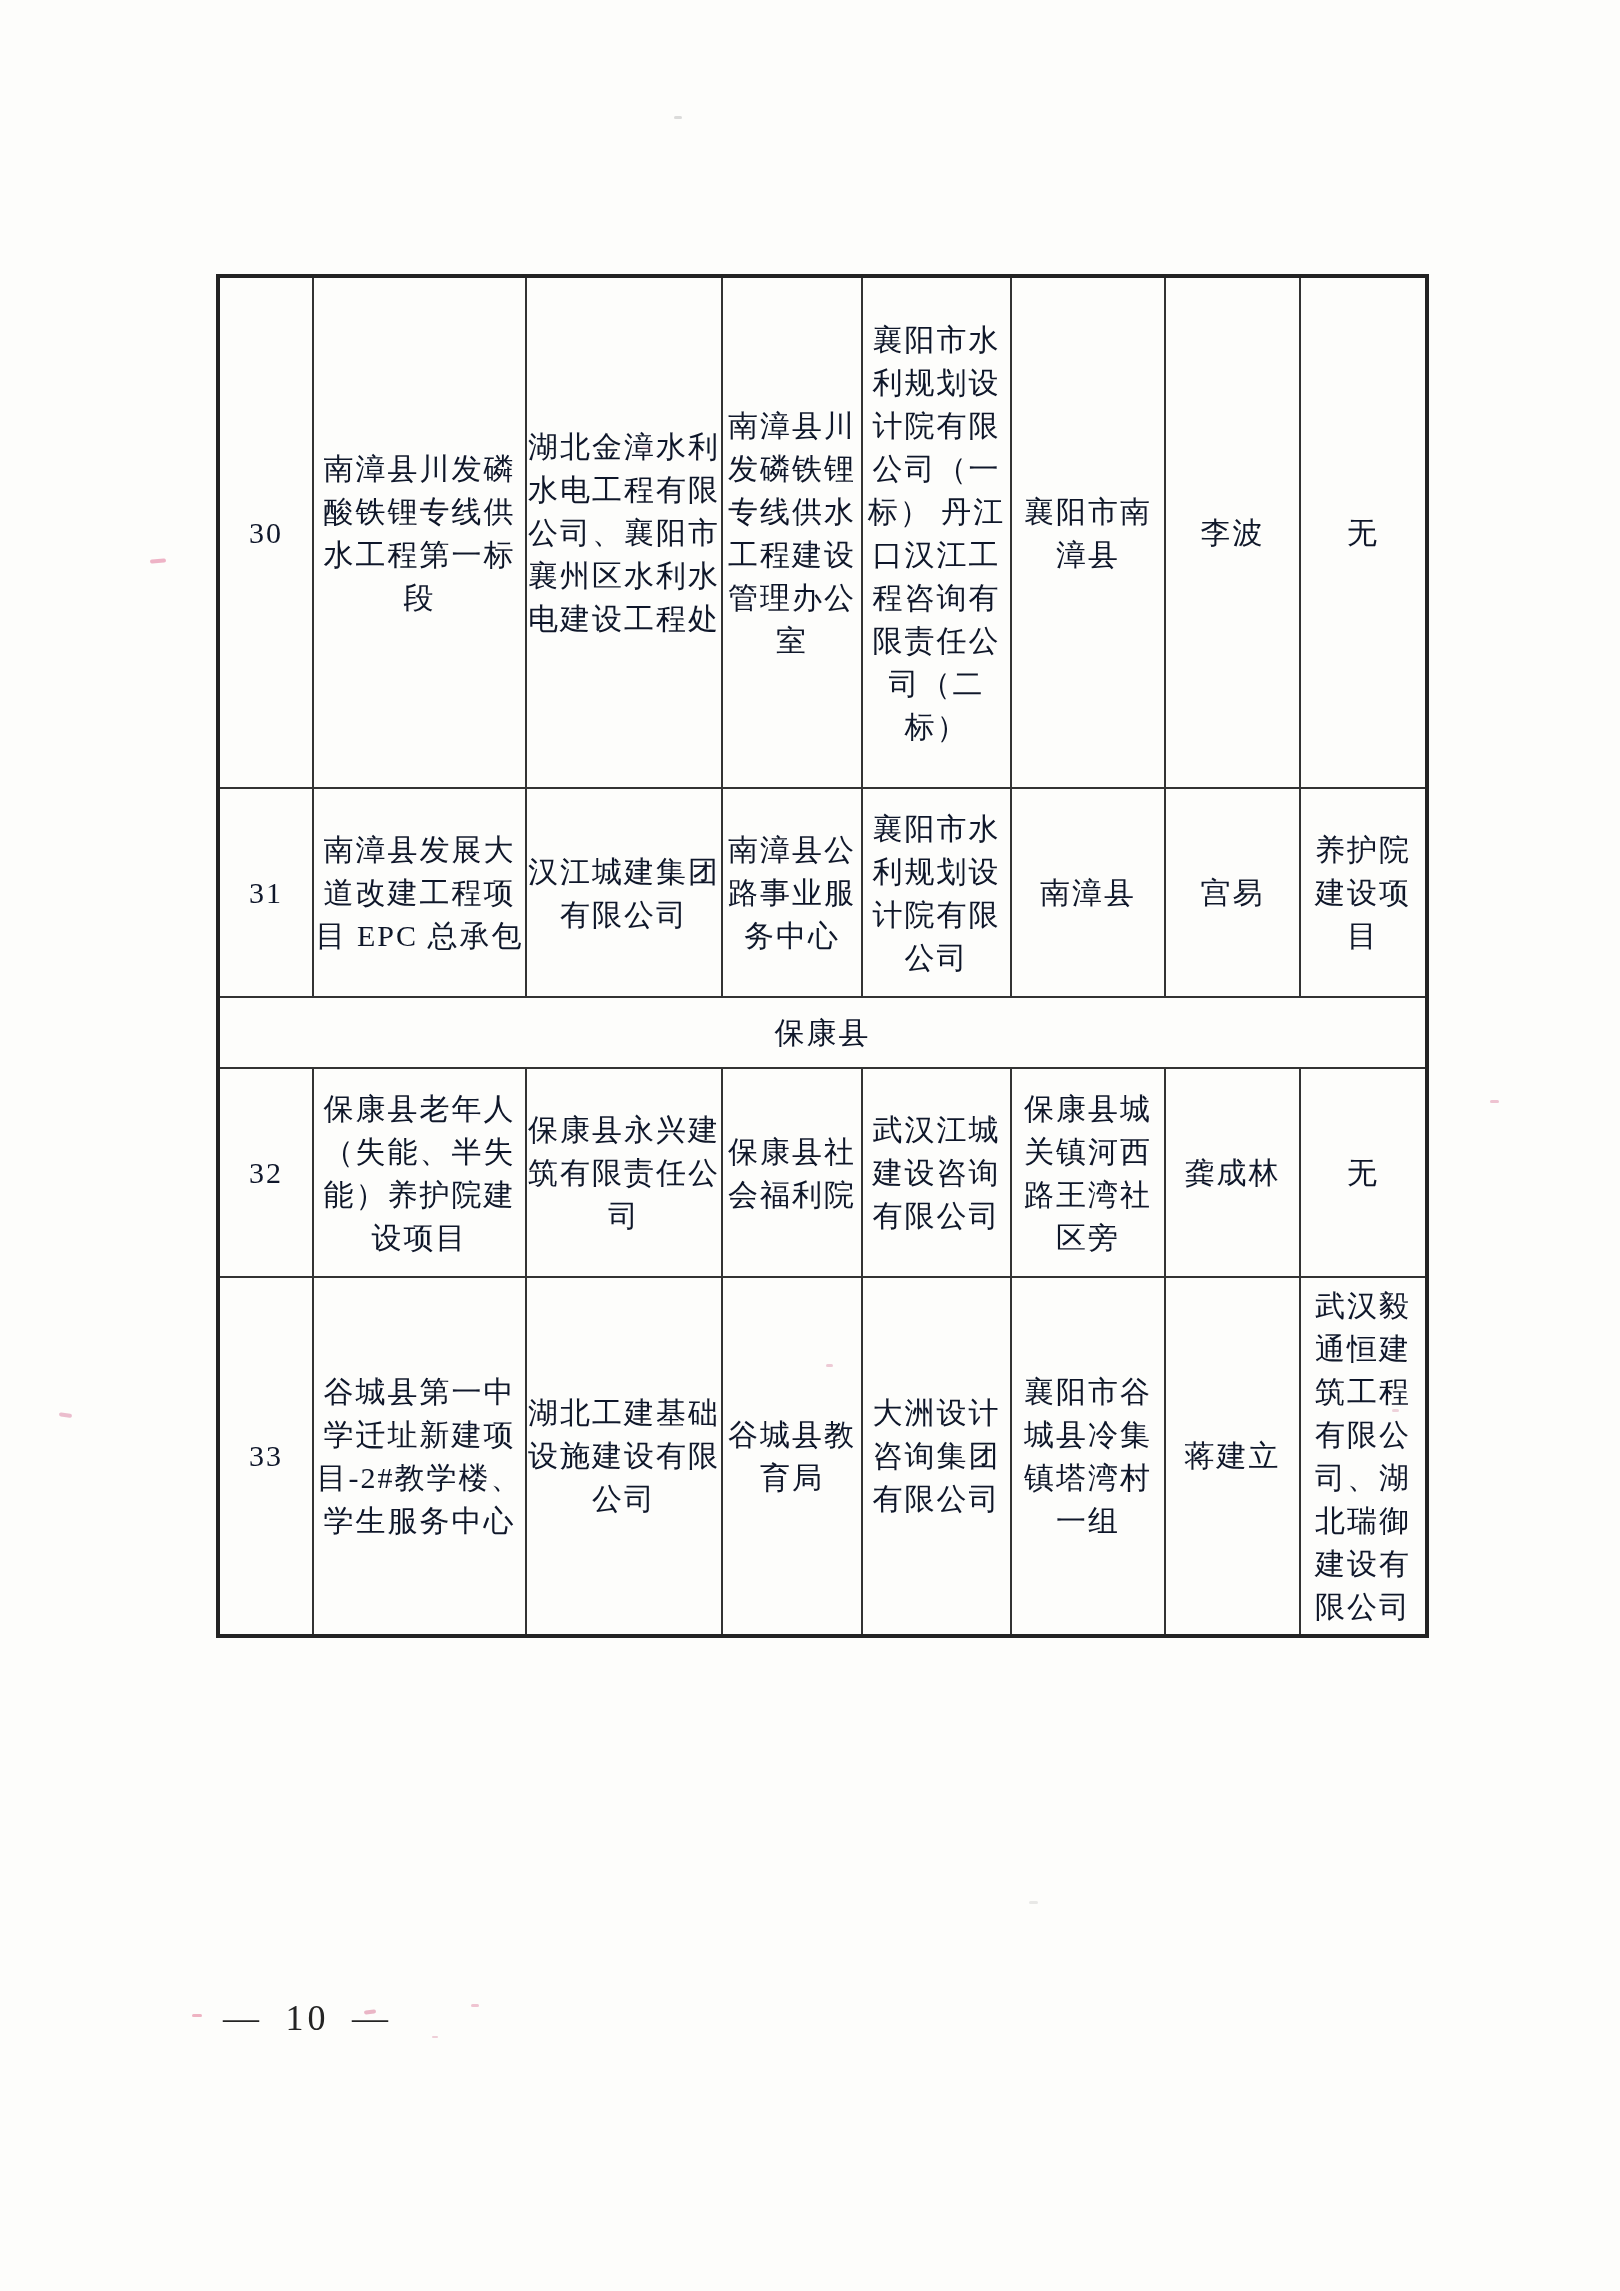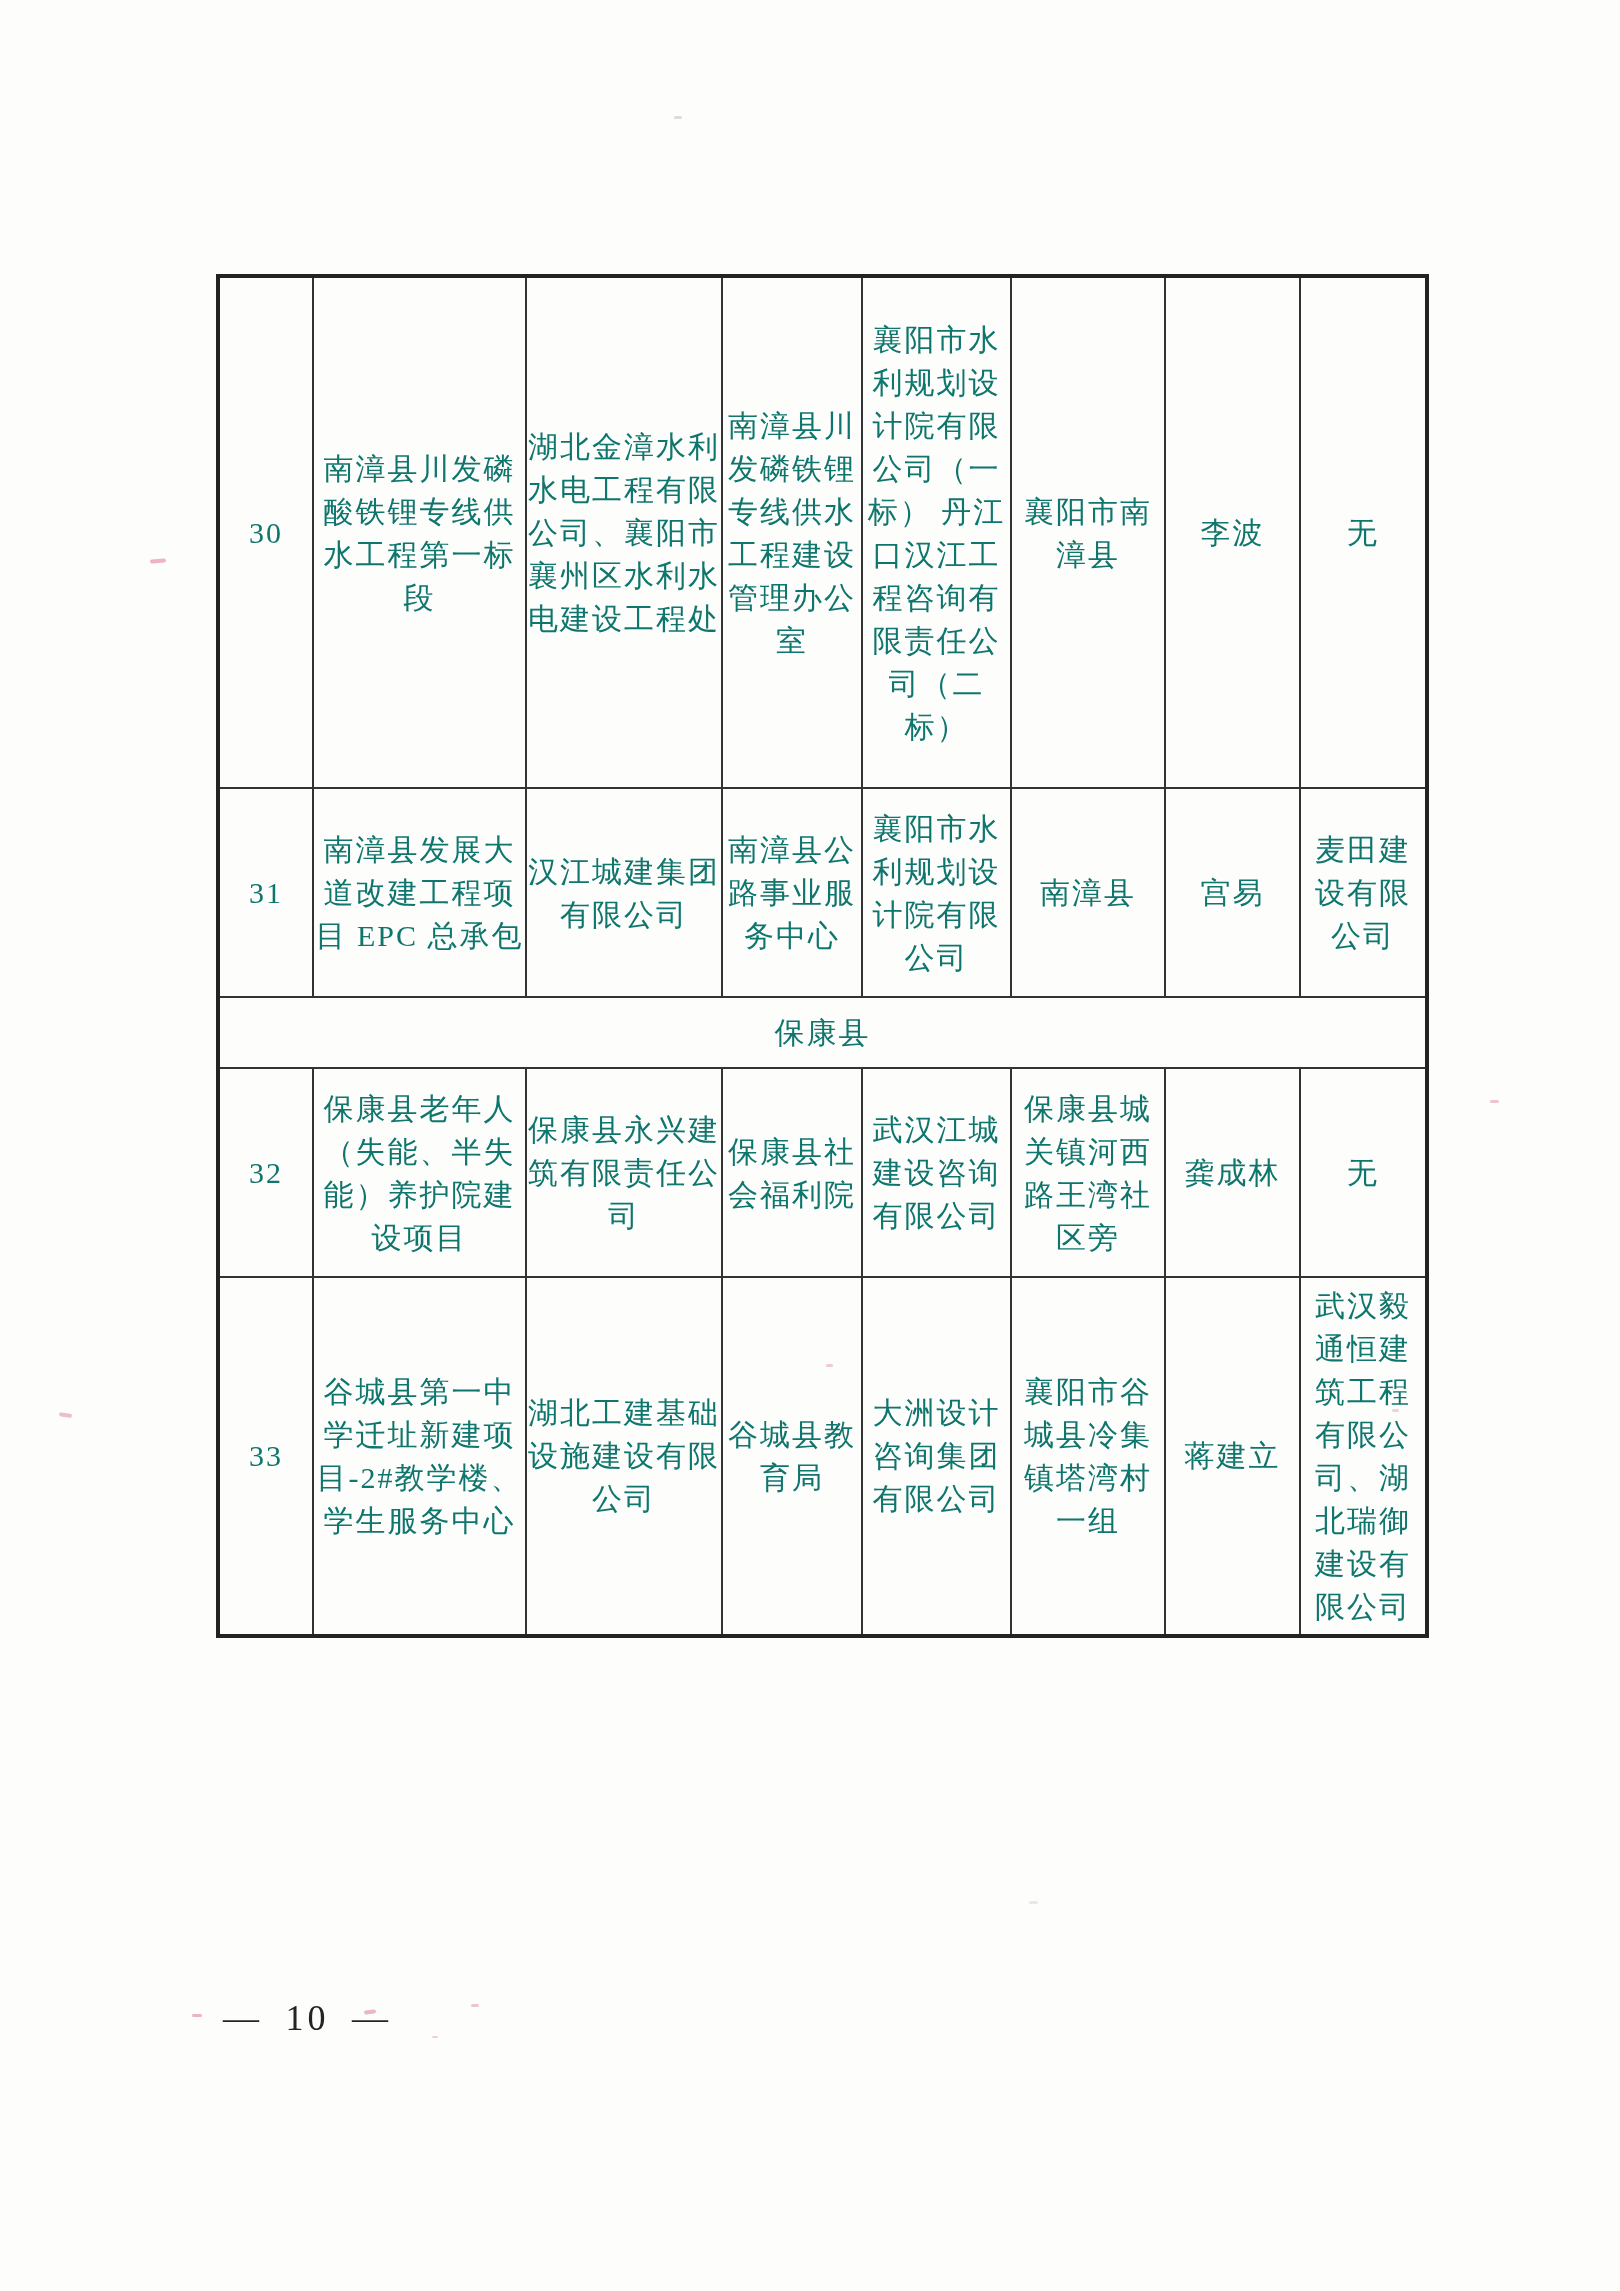--- a/index.html
+++ b/index.html
@@ -21,21 +21,21 @@
     table-layout:fixed;
     border:4.9px solid #232323;
   }
   table.doc-table td{
     border:2.9px solid #333;
     vertical-align:middle;
     text-align:center;
     font-size:30px;
     line-height:43px;
     letter-spacing:2px;
-    color:#0f766e;
+    color:#0f172a;
     word-break:break-all;
     overflow-wrap:anywhere;
     padding:5.9px 0;
   }
   td.c-no{font-size:32px;}
   td.c-project{padding-left:23.5px;padding-right:23.5px;}
   td.c-contractor{padding-left:15.7px;padding-right:15.7px;}
   td.c-owner{padding-left:19.6px;padding-right:19.6px;}
   td.c-supervisor{padding-left:23.5px;padding-right:23.5px;}
   td.c-location{padding-left:25.5px;padding-right:25.5px;}
@@ -104,21 +104,21 @@
     </tr>
 
     <tr class="r-31">
       <td class="c-no">31</td>
       <td class="c-project">南漳县发展大道改建工程项目 EPC 总承包</td>
       <td class="c-contractor">汉江城建集团有限公司</td>
       <td class="c-owner">南漳县公路事业服务中心</td>
       <td class="c-supervisor">襄阳市水利规划设计院有限公司</td>
       <td class="c-location">南漳县</td>
       <td class="c-person">宫易</td>
-      <td class="c-remarks">麦田建设有限公司</td>
+      <td class="c-remarks">养护院建设项目</td>
     </tr>
 
     <tr class="r-sec-1">
       <td class="section-cell" colspan="8">保康县</td>
     </tr>
 
     <tr class="r-32">
       <td class="c-no">32</td>
       <td class="c-project">保康县老年人（失能、半失能）养护院建设项目</td>
       <td class="c-contractor">保康县永兴建筑有限责任公司</td>

